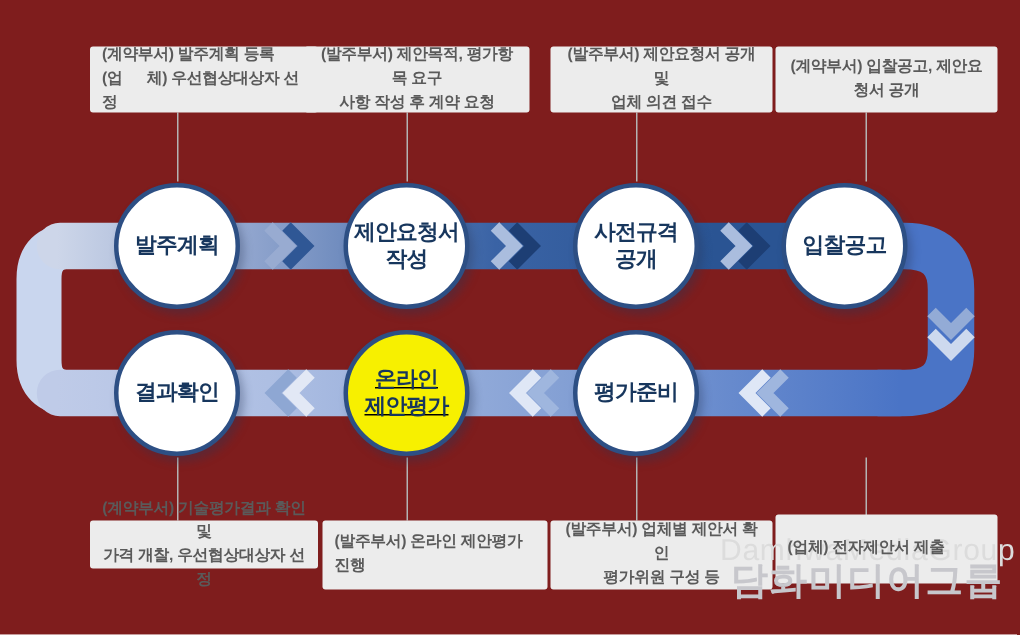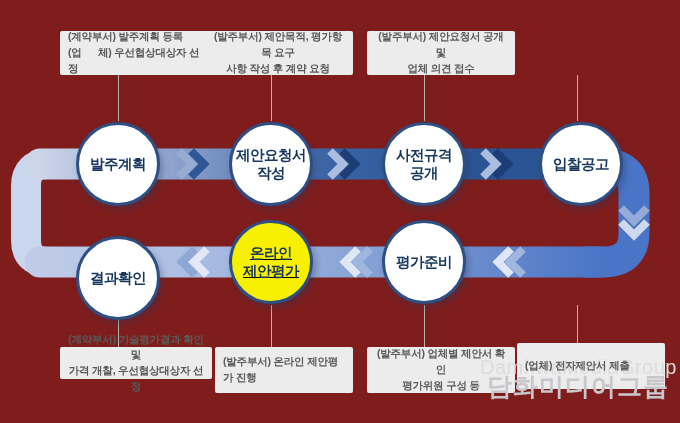--- a/index.html
+++ b/index.html
@@ -125,26 +125,29 @@
 (업      체) 우선협상대상자 선정</span>
     </div>
   <div class="callout al-center" style="left:203px;top:31px;width:150px;height:44px;">
       <span class="callout-text">(발주부서) 제안목적, 평가항목 요구
 사항 작성 후 계약 요청</span>
     </div>
   <div class="callout al-center" style="left:367px;top:31px;width:148px;height:44px;">
       <span class="callout-text">(발주부서) 제안요청서 공개 및
 업체 의견 접수</span>
     </div>
+  <div class="callout al-center" style="left:517px;top:31px;width:148px;height:44px;">
+      <span class="callout-text">(계약부서) 입찰공고, 제안요청서 공개</span>
+    </div>
 
   <div class="callout al-center" style="left:60px;top:347px;width:152px;height:32px;">
       <span class="callout-text">(계약부서) 기술평가결과 확인 및
 가격 개찰, 우선협상대상자 선정</span>
     </div>
-  <div class="callout al-left" style="left:215px;top:347px;width:138px;height:46px;">
+  <div class="callout al-left" style="left:215px;top:347px;width:150px;height:46px;">
       <span class="callout-text">(발주부서) 온라인 제안평가 진행</span>
     </div>
   <div class="callout al-center" style="left:367px;top:347px;width:148px;height:46px;">
       <span class="callout-text">(발주부서) 업체별 제안서 확인
 평가위원 구성 등</span>
     </div>
   <div class="callout al-left" style="left:517px;top:343px;width:148px;height:46px;">
       <span class="callout-text">(업체) 전자제안서 제출</span>
     </div>
 
@@ -157,25 +160,25 @@
       <span class="node-label">발주계획</span>
     </div>
   <div class="node" style="left:229px;top:122px;">
       <span class="node-label">제안요청서
 작성</span>
     </div>
   <div class="node" style="left:382px;top:122px;">
       <span class="node-label">사전규격
 공개</span>
     </div>
-  <div class="node" style="left:539px;top:122px;">
+  <div class="node" style="left:521px;top:122px;">
       <span class="node-label">입찰공고</span>
     </div>
 
-  <div class="node" style="left:76px;top:236px;">
+  <div class="node" style="left:76px;top:220px;">
       <span class="node-label">결과확인</span>
     </div>
   <div class="node yellow" style="left:229px;top:220px;">
       <span class="node-label">온라인
 제안평가</span>
     </div>
   <div class="node" style="left:382px;top:220px;">
       <span class="node-label">평가준비</span>
     </div>
 

